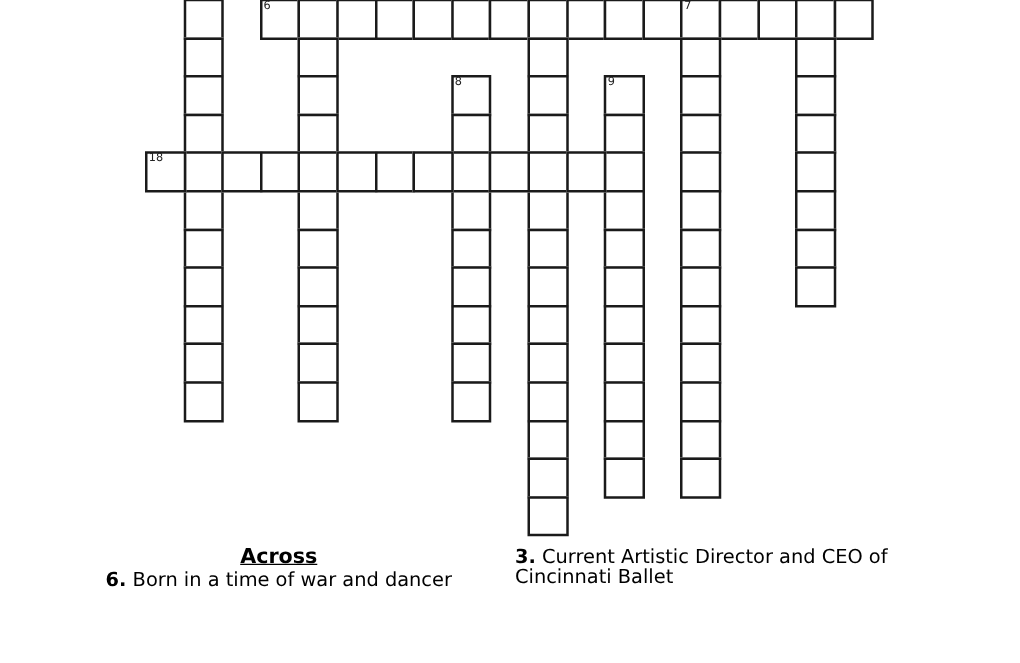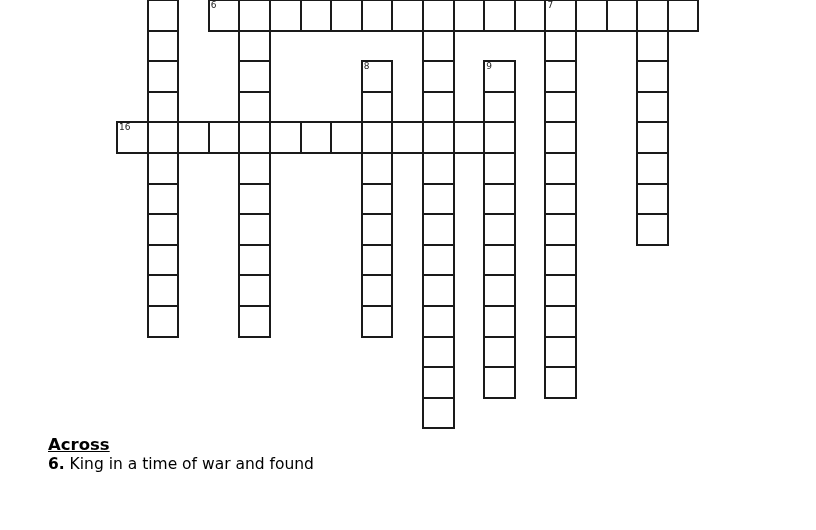--- a/index.html
+++ b/index.html
@@ -8,21 +8,21 @@
   #grid { position:absolute; left:0; top:0; width:816px; height:435px; }
   .cell { position:absolute; box-sizing:border-box; width:32.6px; height:32.6px;
           border:2px solid #1a1a1a; background:#fff; }
   .num { position:absolute; left:1px; top:-1px; font-size:9px; line-height:10px;
          font-family:"DejaVu Sans", sans-serif; color:#222; }
   .clues { position:absolute; font-size:15.5px; line-height:16px; }
   .clues .heading { font-weight:bold; text-decoration:underline; font-size:16.5px;
                     margin-bottom:3px; display:block; }
   .clue { margin-bottom:3px; }
   .clue b { font-weight:bold; }
-  #col-left { left:48px; top:437px; width:350px; }
+  #col-left { left:48px; top:437px; width:350px;text-align:center; }
   #col-right { left:412px; top:437px; width:360px; }
 </style>
 </head>
 <body>
 
 <div id="grid">
     <div class="cell" style="left: 146.6px; top: -1px;"></div>
     <div class="cell" style="left: 146.6px; top: 29.6px;"></div>
     <div class="cell" style="left: 146.6px; top: 60.2px;"></div>
     <div class="cell" style="left: 146.6px; top: 90.8px;"></div>
@@ -113,30 +113,31 @@
     <div class="cell" style="left: 544.4px; top: 335.6px;"></div>
     <div class="cell" style="left: 544.4px; top: 366.2px;"></div>
     <div class="cell" style="left: 636.2px; top: 29.6px;"></div>
     <div class="cell" style="left: 636.2px; top: 60.2px;"></div>
     <div class="cell" style="left: 636.2px; top: 90.8px;"></div>
     <div class="cell" style="left: 636.2px; top: 121.4px;"></div>
     <div class="cell" style="left: 636.2px; top: 152px;"></div>
     <div class="cell" style="left: 636.2px; top: 182.6px;"></div>
     <div class="cell" style="left: 636.2px; top: 213.2px;"></div>
     <div class="cell" style="left: 116px; top: 121.4px;">
-      <span class="num">16</span>
+      <span class="num">18</span>
     </div>
     <div class="cell" style="left: 177.2px; top: 121.4px;"></div>
     <div class="cell" style="left: 207.8px; top: 121.4px;"></div>
     <div class="cell" style="left: 269px; top: 121.4px;"></div>
     <div class="cell" style="left: 299.6px; top: 121.4px;"></div>
     <div class="cell" style="left: 330.2px; top: 121.4px;"></div>
     <div class="cell" style="left: 391.4px; top: 121.4px;"></div>
     <div class="cell" style="left: 452.6px; top: 121.4px;"></div>
   </div>
 
 <div id="col-left" class="clues">
   <span class="heading">Across</span>
-  <div class="clue"><b>6.</b><span> King in a time of war and found</span></div>
+  <div class="clue"><b>6.</b><span> Born in a time of war and dancer</span></div>
 </div>
 
 <div id="col-right" class="clues">
+  <div class="clue"><b>3.</b><span> Current Artistic Director and CEO of Cincinnati Ballet</span></div>
 </div>
 
 </body></html>

